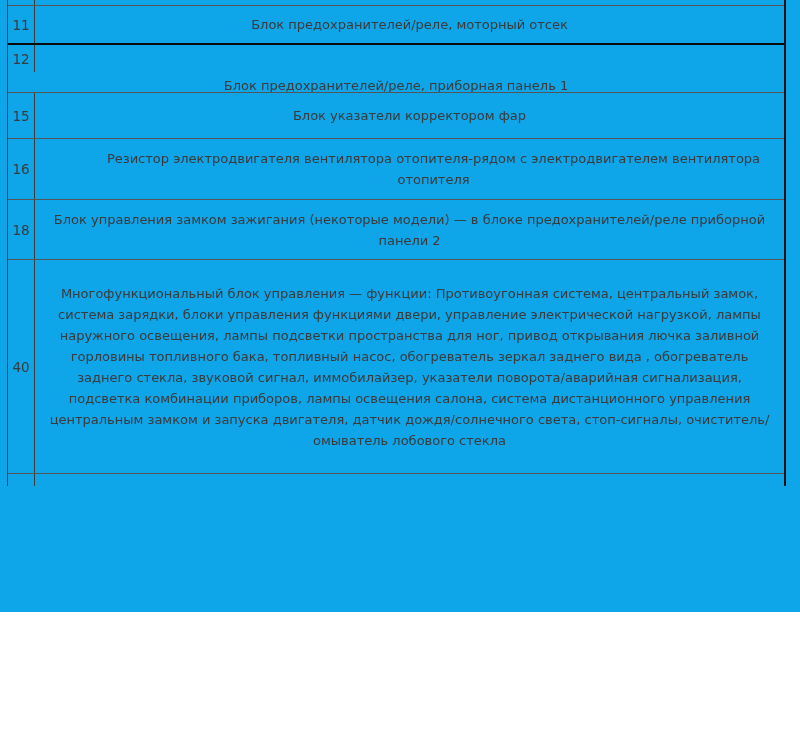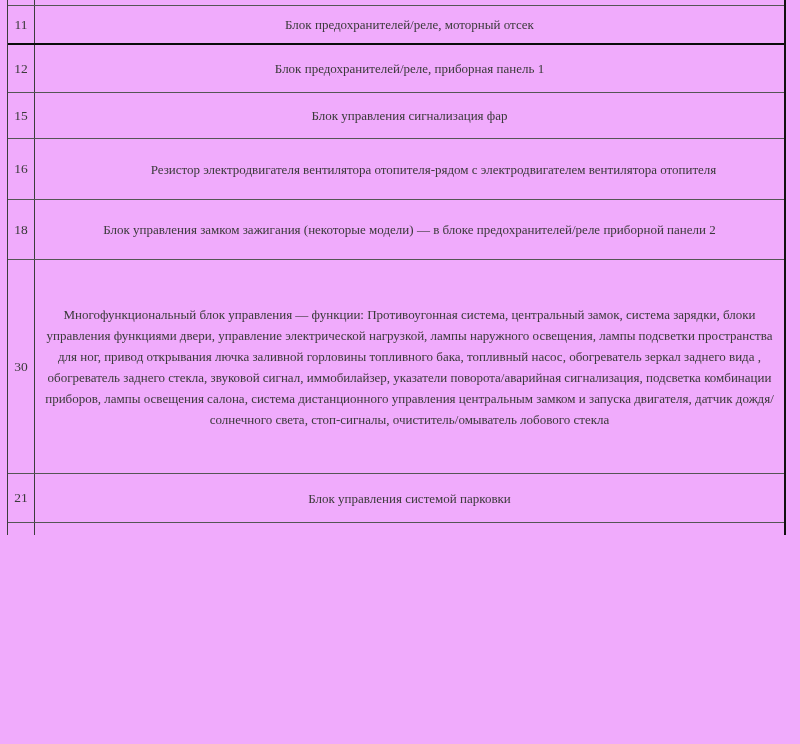--- a/index.html
+++ b/index.html
@@ -7,24 +7,23 @@
     padding: 0;
     background: #ffffff;
     width: 800px;
     height: 744px;
     overflow: hidden;
     font-family: "DejaVu Sans", "Liberation Sans", sans-serif;
   }
   .viewport {
     position: relative;
     width: 800px;
-    height: 744px;
+    height: 612px;
     overflow: hidden;
-    background: #f0abfc;
-    font-family: Liberation Serif, serif;
+    background: #0ea5e9;
   }
   .component-table {
     position: absolute;
     left: 7px;
     top: 0;
     width: 779px;
     box-sizing: border-box;
     border-left: 1px solid #3c3c3c;
     border-right: 2px solid #111111;
     color: #3a3a3a;
@@ -55,21 +54,21 @@
     justify-content: center;
     text-align: center;
     padding: 3px 8px;
     box-sizing: border-box;
     font-size: 13px;
     line-height: 21px;
   }
   
   .r-top  { height: 6px; }
   .r0  { height: 39px; }
-  .r1  { height: 48px; }
+  .r1  { height: 48px; flex-direction: column; }
   .r2  { height: 47px; }
   .r3  { height: 60px; }
   .r4  { height: 46px; }
   .r5  { height: 61px; gap: 48px; }
   .r6  { height: 45px; }
   .r7  { height: 60px; }
   .r8  { height: 65px; }
   .r9  { height: 214px; }
   .r10 { height: 49px; }
   .r-bottom { height: 12px; border-bottom: none; }
@@ -92,44 +91,40 @@
 
     <div class="row r1">
       <div class="cell-num">12</div>
       <div class="cell-desc">Блок предохранителей/реле, приборная панель 1</div>
     </div>
 
 
 
     <div class="row r4">
       <div class="cell-num">15</div>
-      <div class="cell-desc">Блок управления сигнализация фар</div>
+      <div class="cell-desc">Блок указатели корректором фар</div>
     </div>
 
     <div class="row r5">
       <div class="cell-num">16</div>
       <div class="cell-desc">Резистор электродвигателя вентилятора отопителя-рядом с электродвигателем вентилятора отопителя</div>
     </div>
 
 
     <div class="row r7">
       <div class="cell-num">18</div>
       <div class="cell-desc">Блок управления замком зажигания (некоторые модели) — в блоке предохранителей/реле приборной панели 2</div>
     </div>
 
 
     <div class="row r9">
-      <div class="cell-num">30</div>
+      <div class="cell-num">40</div>
       <div class="cell-desc">Многофункциональный блок управления — функции: Противоугонная система, центральный замок, система зарядки, блоки управления функциями двери, управление электрической нагрузкой, лампы наружного освещения, лампы подсветки пространства для ног, привод открывания лючка заливной горловины топливного бака, топливный насос, обогреватель зеркал заднего вида , обогреватель заднего стекла, звуковой сигнал, иммобилайзер, указатели поворота/аварийная сигнализация, подсветка комбинации приборов, лампы освещения салона, система дистанционного управления центральным замком и запуска двигателя, датчик дождя/солнечного света, стоп-сигналы, очиститель/омыватель лобового стекла</div>
     </div>
 
-    <div class="row r10">
-      <div class="cell-num">21</div>
-      <div class="cell-desc">Блок управления системой парковки</div>
-    </div>
 
     <div class="row r-bottom">
       <div class="cell-num"></div>
       <div class="cell-desc"></div>
     </div>
 
   </div>
 </div>
 
 </body></html>

